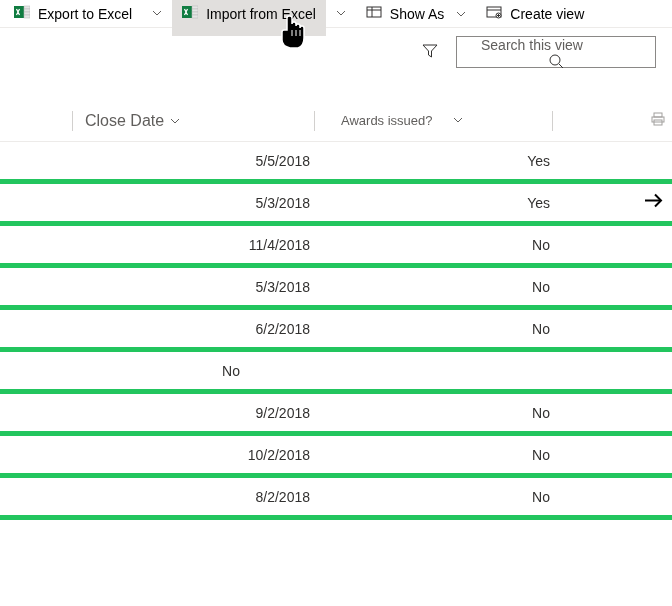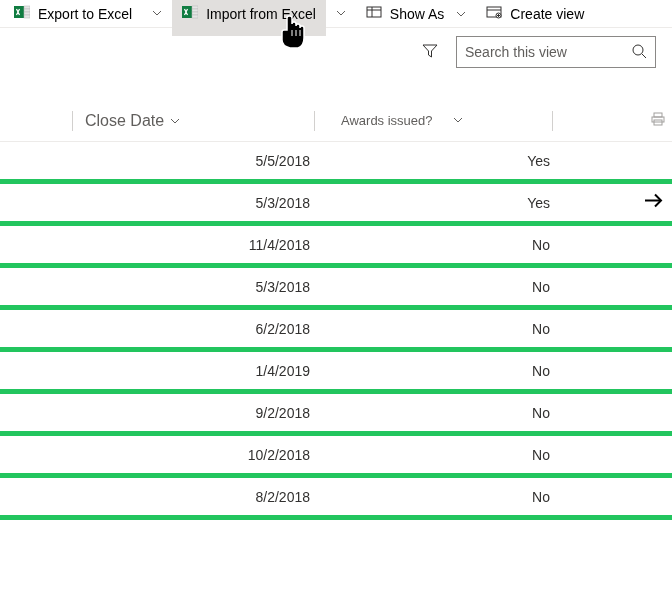--- a/index.html
+++ b/index.html
@@ -58,20 +58,21 @@
 }
 .filter-btn { background:transparent;border:none;cursor:pointer;padding:6px; }
 .searchbox {
   display: flex;
   align-items: center;
   border: 1px solid #8a8886;
   height: 32px;
   width: 200px;
   padding: 0 8px;
   justify-content: space-between;
+  flex-direction: column;
 }
 .searchbox input {
   border: none;
   outline: none;
   font: inherit;
   width: 150px;
 }
 .searchbox input::placeholder { color: #605e5c; }
 
 .table-area { margin-top: 24px; }
@@ -244,21 +245,20 @@
       </div>
       <div class="row">
         <div class="c1">5/3/2018</div>
         <div class="c2">No</div>
       </div>
       <div class="row">
         <div class="c1">6/2/2018</div>
         <div class="c2">No</div>
       </div>
       <div class="row">
-        <div class="c1">1/4/2019</div>
         <div class="c2">No</div>
       </div>
       <div class="row">
         <div class="c1">9/2/2018</div>
         <div class="c2">No</div>
       </div>
       <div class="row">
         <div class="c1">10/2/2018</div>
         <div class="c2">No</div>
       </div>

